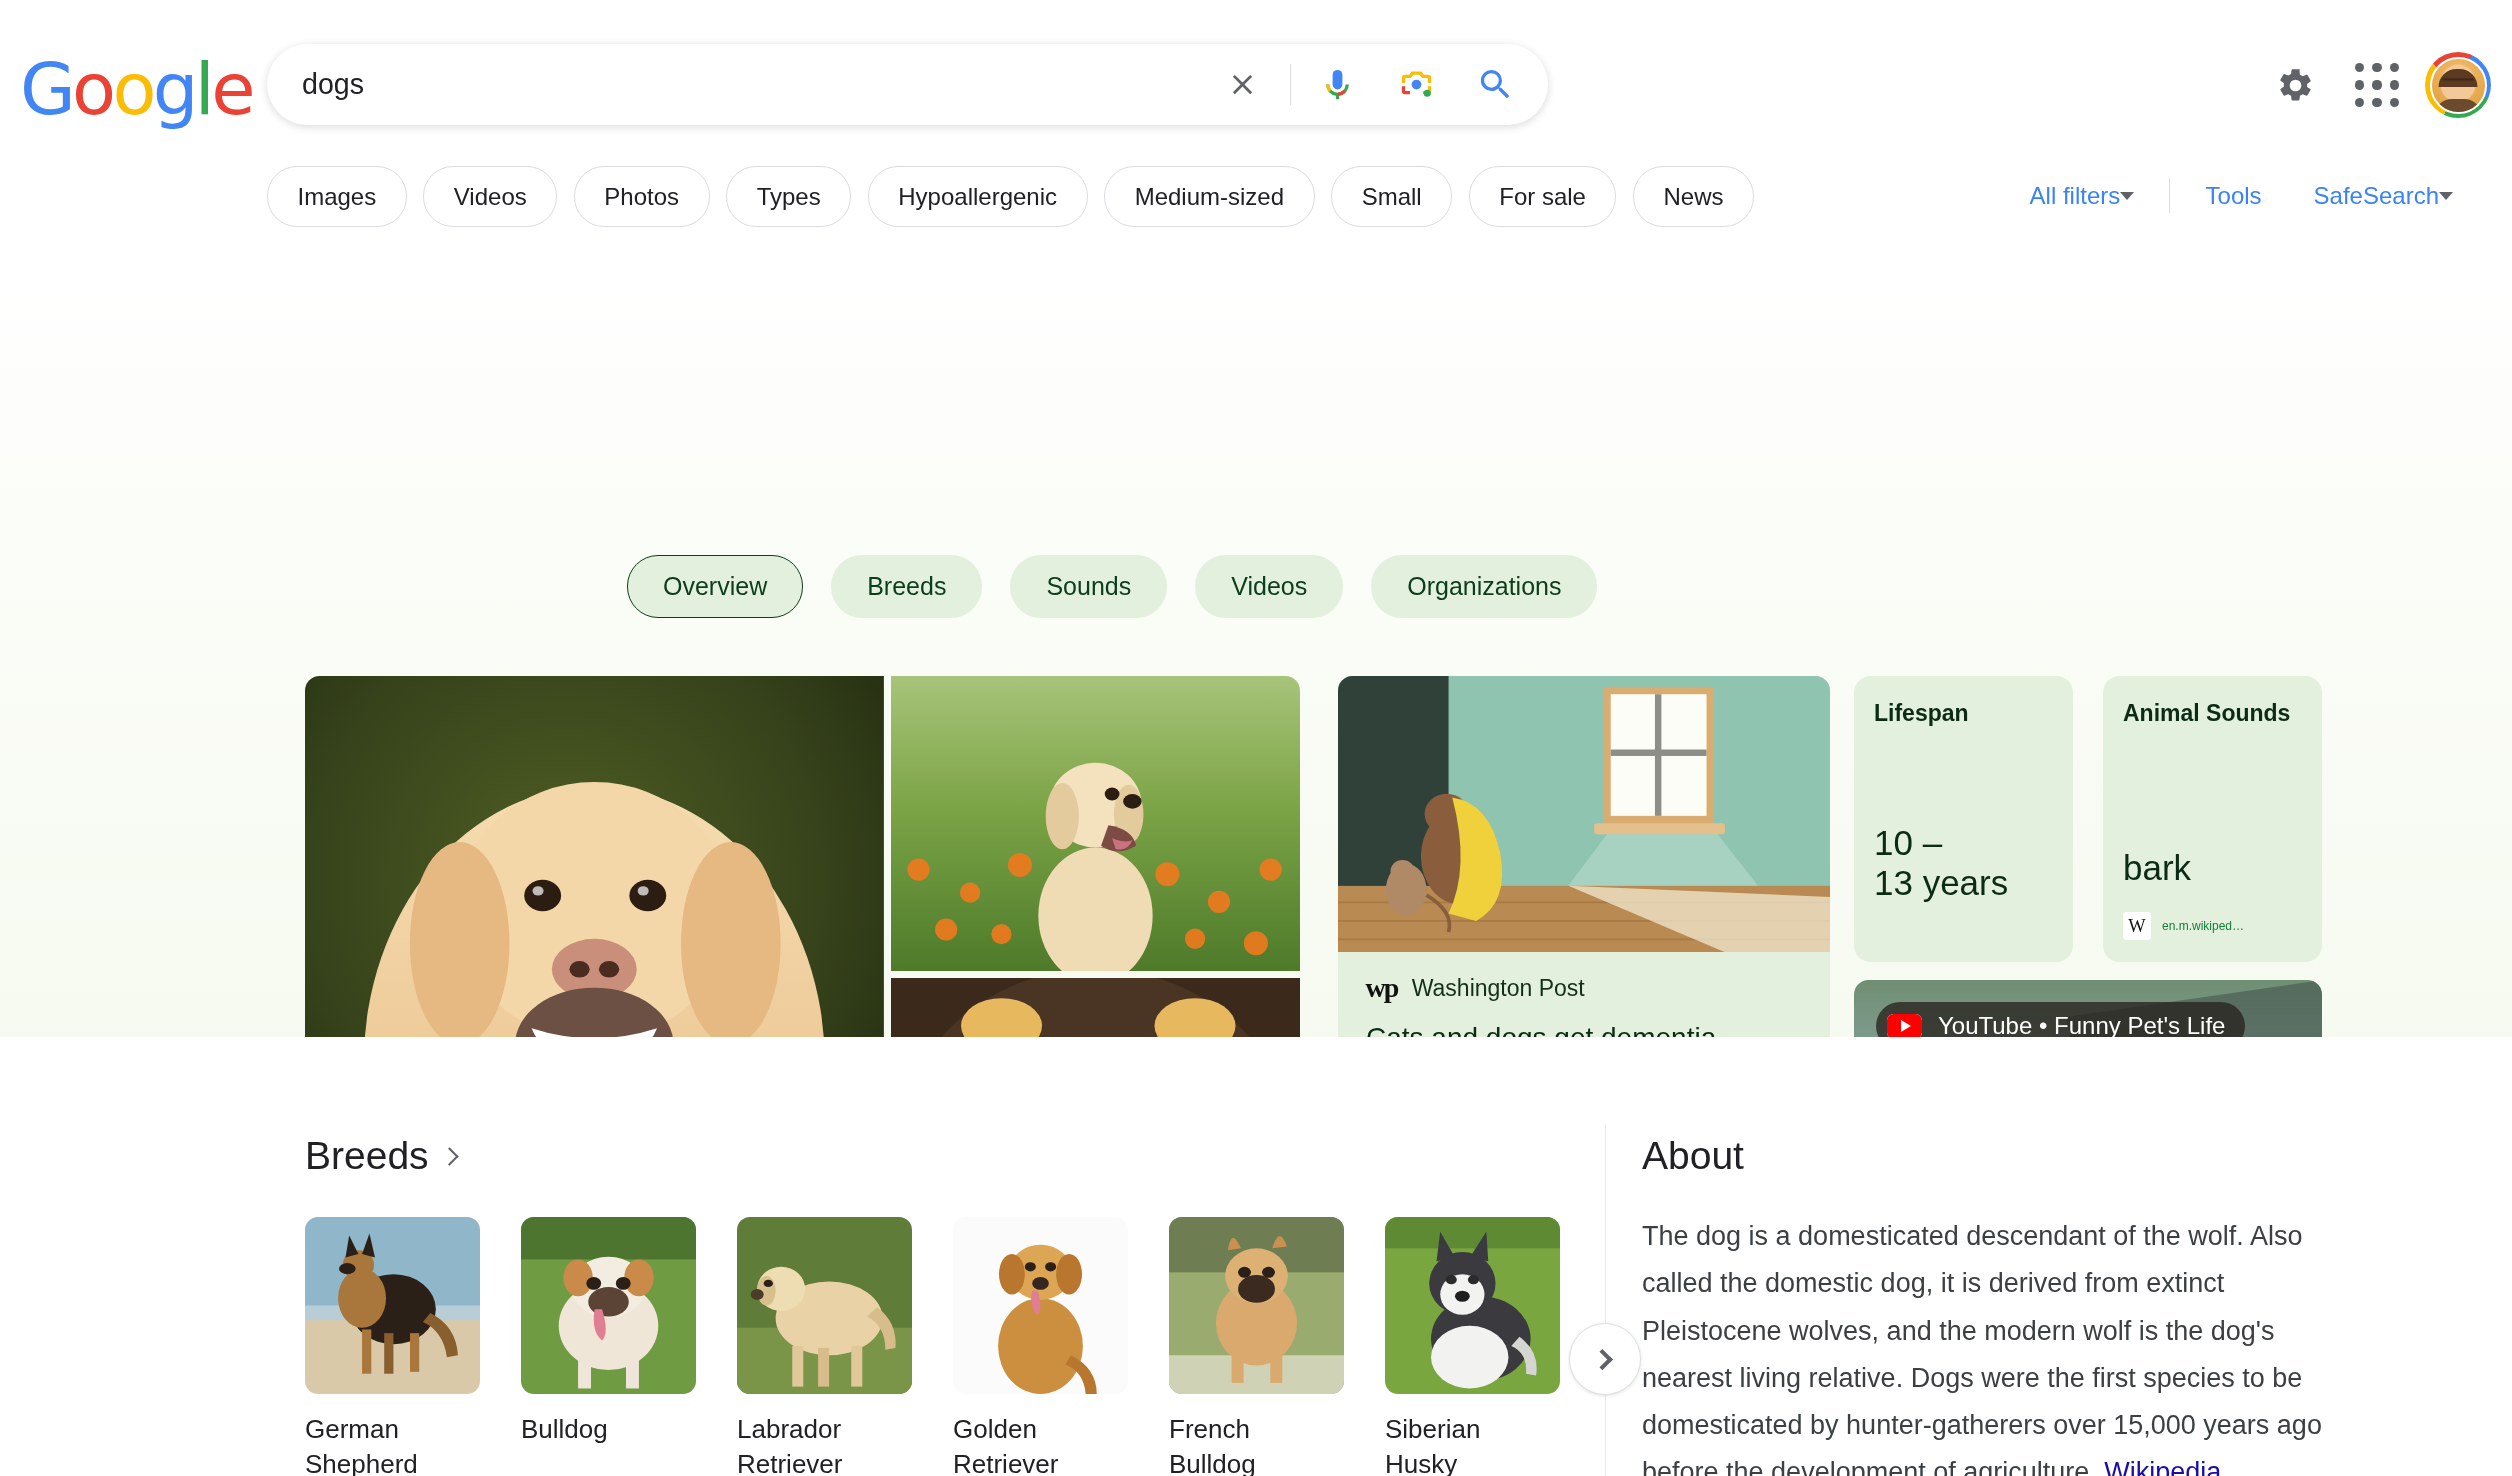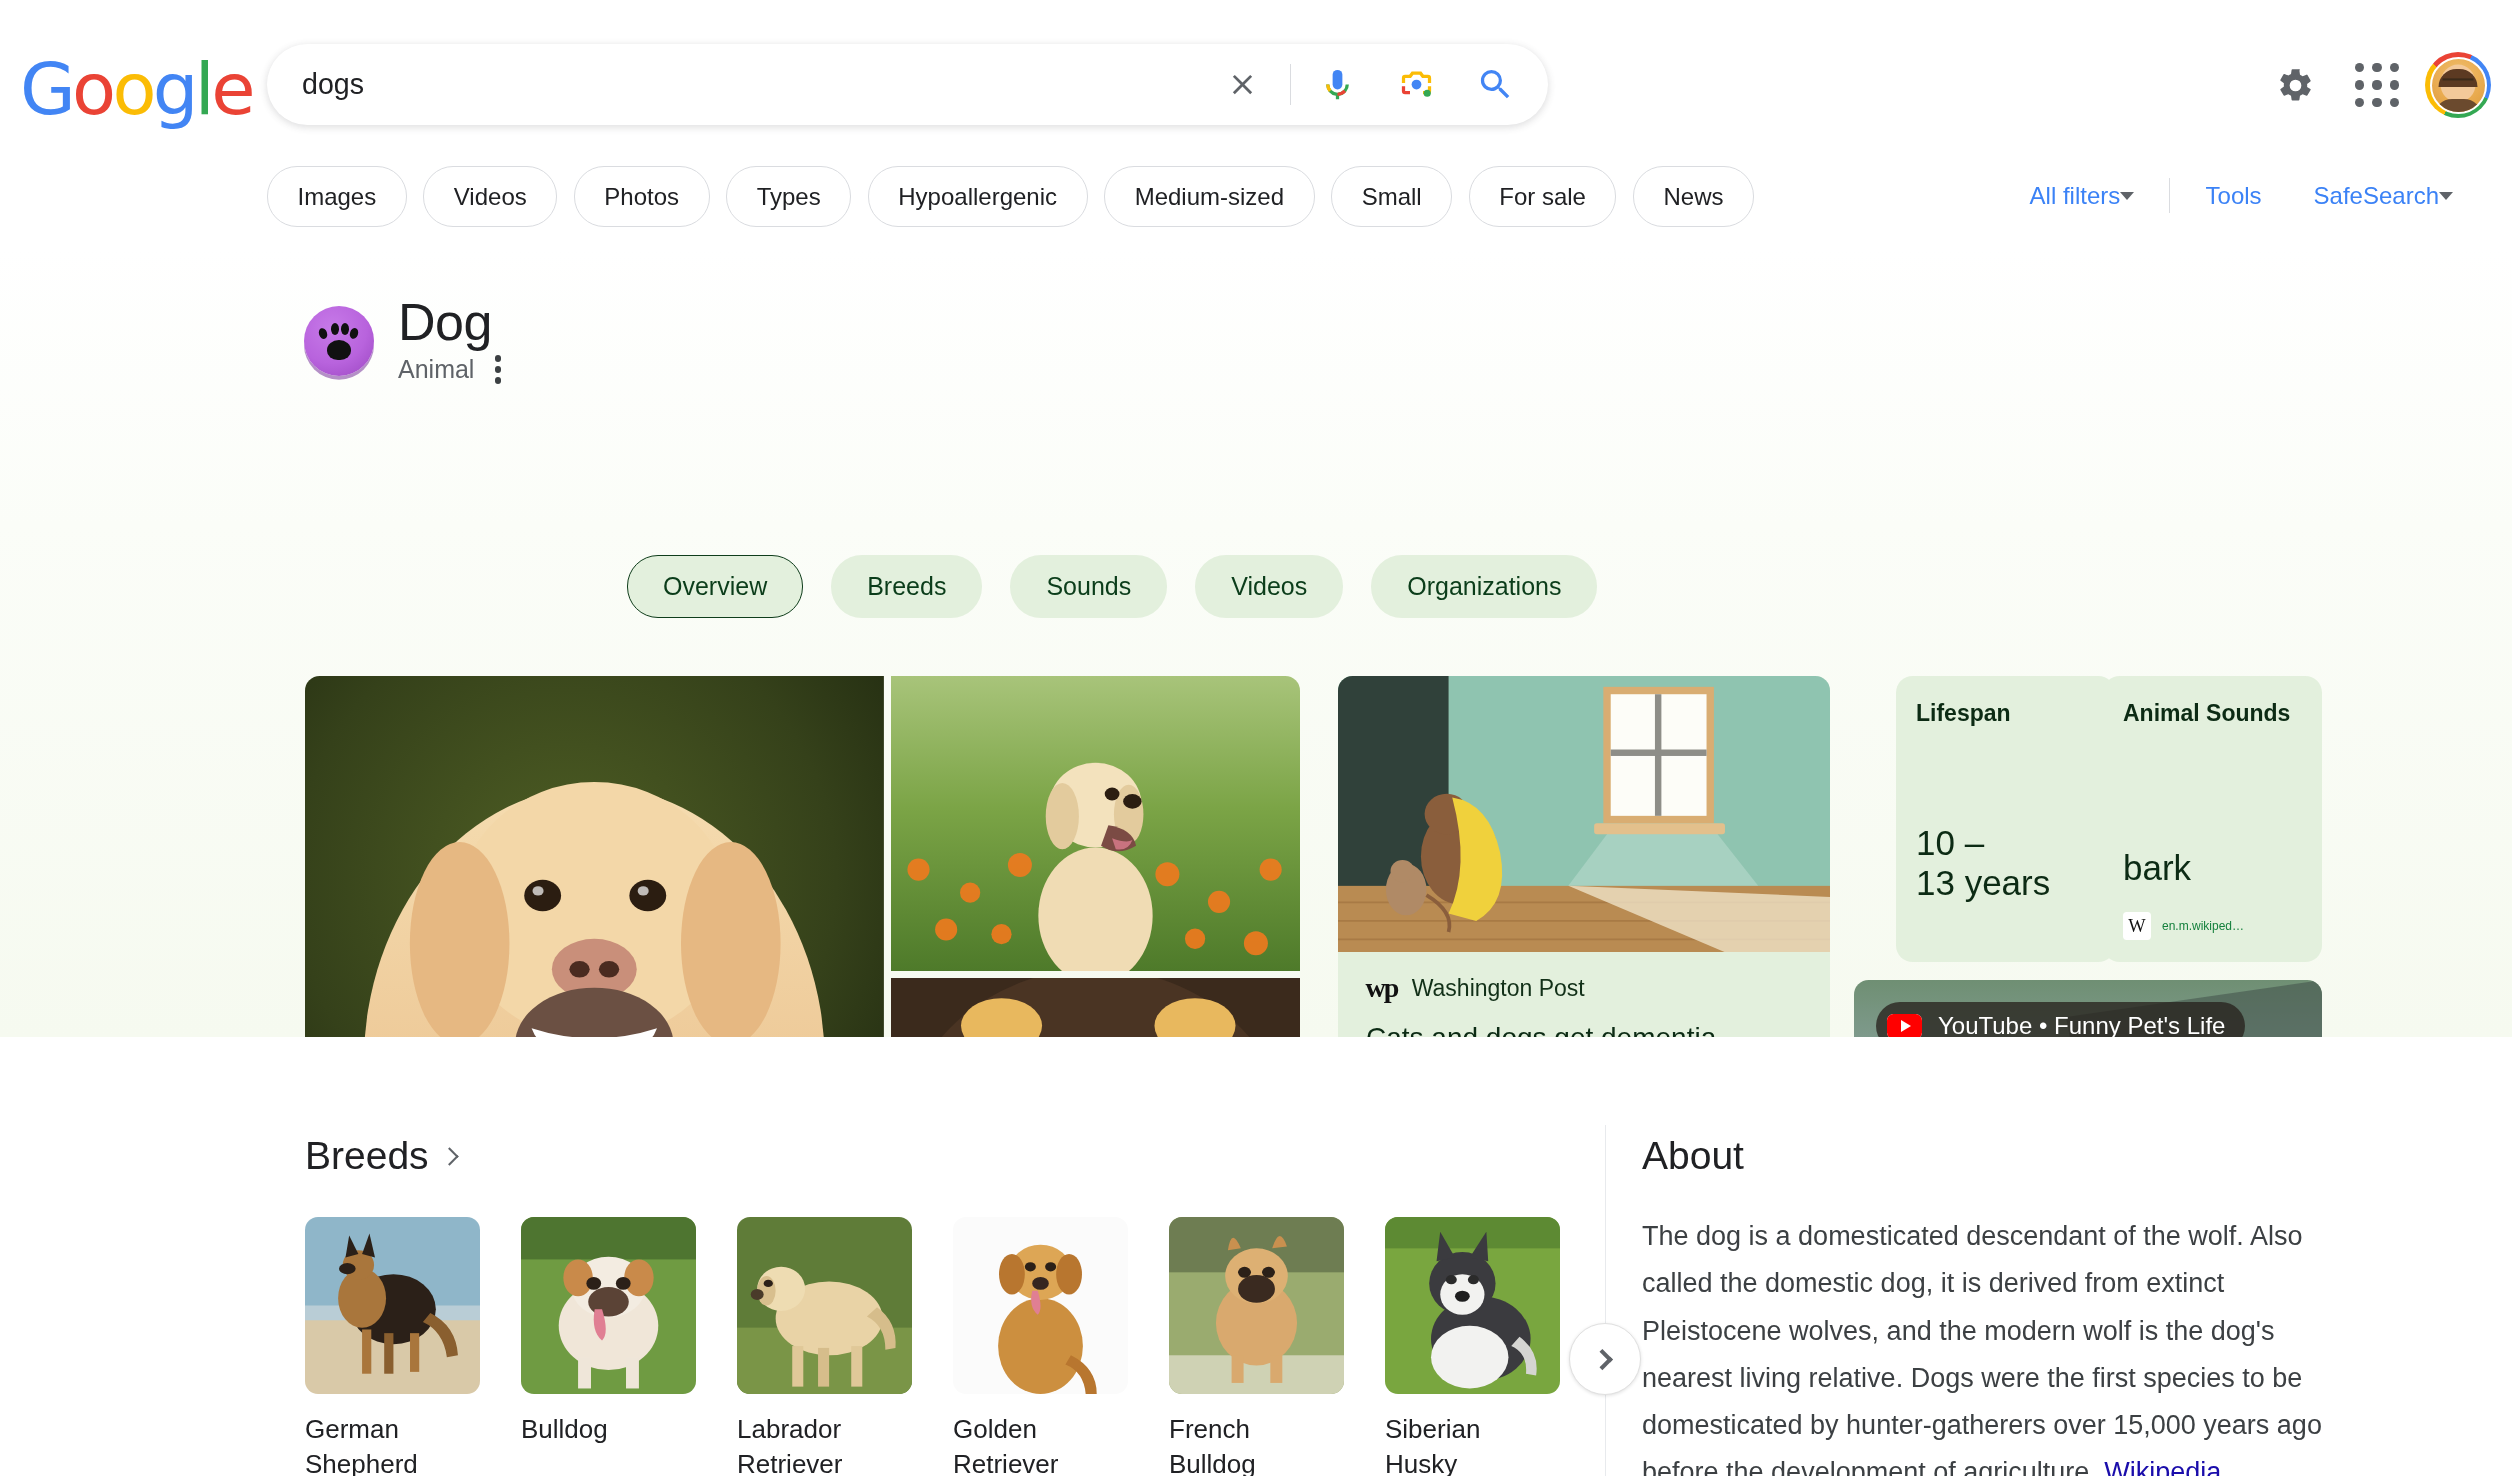--- a/index.html
+++ b/index.html
@@ -136,21 +136,21 @@
   .wp-mark { width:31px; height:28px; display:flex; align-items:center; justify-content:center; font-family:"Liberation Serif", serif; font-weight:700; font-size:28px; color:#111; letter-spacing:-1.8px; }
   .news-srcname { font-size:23px; color:#123018; }
   .news-title { font-size:28px; line-height:1.34; color:#0c2b14; }
   .news-time { position:absolute; left:28px; bottom:35px; font-size:23px; color:#2b4a33; }
 
   
   .fact {
     position:absolute; top:427px; width:219px; height:286px;
     background:#e3f0dd; border-radius:16.6px; padding:24px 20px; cursor:pointer; overflow:hidden;
   }
-  .fact.a { left:1854px;margin-left:42px; }
+  .fact.a { left:1854px; }
   .fact.b { left:2103px; }
   .fact-label { font-size:23px; color:#0c2b14; font-weight:700; }
   .fact-value { position:absolute; left:20px; bottom:59px; font-size:35px; color:#0c2b14; line-height:1.15; }
   .fact.b .fact-value { bottom:74px; }
   .fact-srcrow { position:absolute; left:20px; bottom:22px; display:flex; align-items:center; gap:11px; }
   .wiki-mark { width:28px; height:28px; background:#fff; border-radius:3.7px; display:flex; align-items:center; justify-content:center;
                font-family:"Liberation Serif", serif; font-size:18.4px; color:#111; }
   .fact-src { font-size:12px; color:#15803d; white-space:nowrap; }
 
   
@@ -302,42 +302,20 @@
     </div>
     <div class="rt-item">
       <span>SafeSearch</span>
       <span class="caret"></span>
     </div>
   </div>
 </div>
 
 <div class="kp">
 
-  <div class="kp-head">
-    <div class="kp-badge">
-      <span class="paw">
-        <i class="pad main"></i>
-          <i class="pad t1"></i>
-          <i class="pad t2"></i>
-          <i class="pad t3"></i>
-          <i class="pad t4"></i>
-      </span>
-    </div>
-    <div class="kp-titleblock">
-      <div class="kp-title">Dog</div>
-      <div class="kp-sub-row">
-        <div class="kp-sub">Animal</div>
-        <div class="kebab">
-            <i></i>
-            <i></i>
-            <i></i>
-          </div>
-      </div>
-    </div>
-  </div>
 
   <div class="kp-tabs">
     <div class="kp-tab active">Overview</div>
     <div class="kp-tab">Breeds</div>
     <div class="kp-tab">Sounds</div>
     <div class="kp-tab">Videos</div>
     <div class="kp-tab">Organizations</div>
   </div>
 
   <div class="gal">

